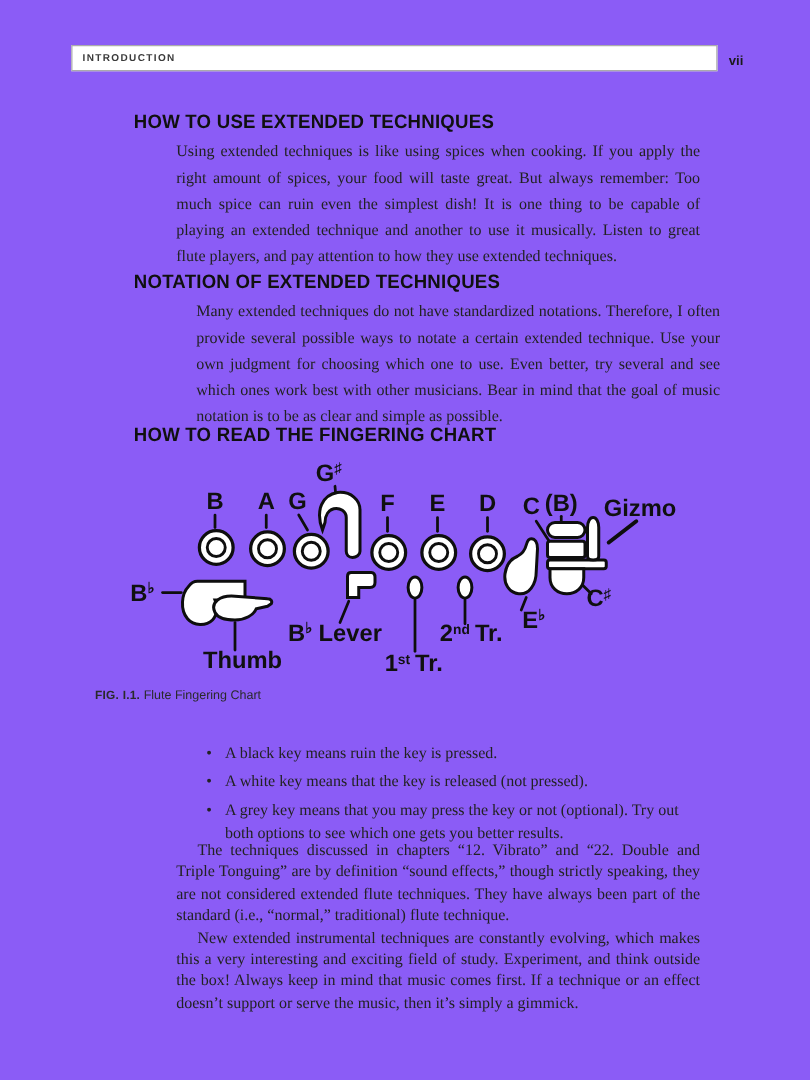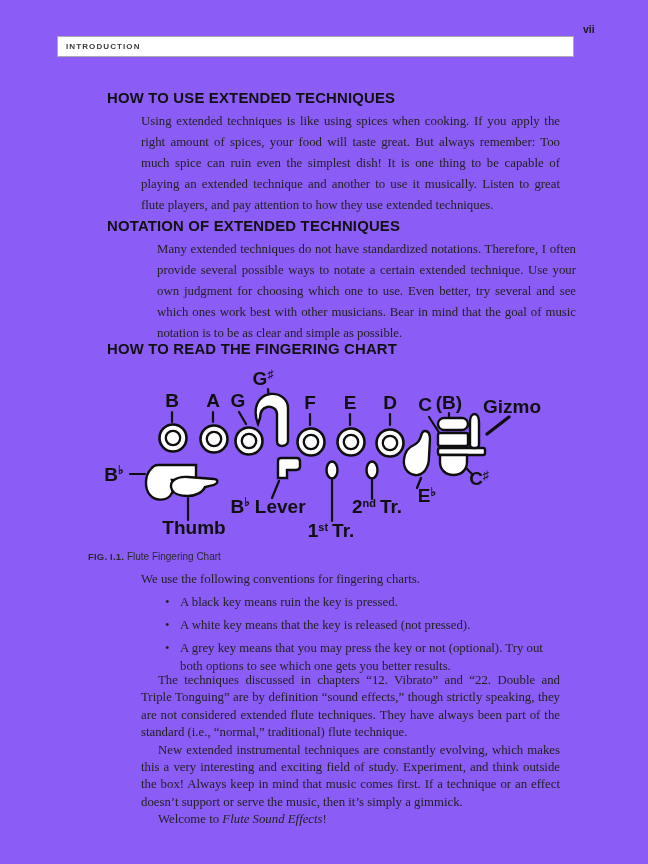--- a/index.html
+++ b/index.html
@@ -3,31 +3,31 @@
 <meta charset="utf-8">
 <style>
   html,body{margin:0;padding:0;background:#e8e8e8;}
   .page{position:relative;width:648px;height:864px;background:#8b5cf6;overflow:hidden;
         font-family:"Liberation Serif",serif;color:#1e1e1e;margin:0 auto;text-decoration:underline;}
   .runhead-box{position:absolute;left:57px;top:36px;width:517px;height:21px;
         border:1px solid #ababab;box-sizing:border-box;display:flex;align-items:center;
         padding-left:8px;background:#fff;}
   .runhead-text{font-family:"Liberation Sans",sans-serif;font-size:8px;font-weight:700;
         letter-spacing:1.1px;color:#3a3a3a;}
-  .pagenum{position:absolute;left:583px;top:23px;font-family:"Liberation Sans",sans-serif;
+  .pagenum{position:absolute;left:583px;top:43px;font-family:"Liberation Sans",sans-serif;
         font-size:10.5px;font-weight:700;color:#1a1a1a;}
   .heading{position:absolute;left:107px;font-family:"Liberation Sans",sans-serif;
         font-weight:700;font-size:15.5px;letter-spacing:0.2px;color:#101010;
         transform:scaleX(0.96);transform-origin:left top;white-space:nowrap;}
   .h1{top:89px;} .h2{top:217px;} .h3{top:340px;}
   .bodypara{position:absolute;left:141px;width:419px;font-size:12.8px;line-height:20.9px;
         text-align:justify;color:#222;}
   .p1{top:111px;} .p2{top:239px;margin-left:16px;}
   .figwrap{position:absolute;left:88px;top:360px;width:460px;height:192px;}
-  .caption{position:absolute;left:88px;top:551px;font-family:"Liberation Sans",sans-serif;
+  .caption{position:absolute;left:76px;top:551px;font-family:"Liberation Sans",sans-serif;
         font-size:10px;color:#2a2a2a;}
   .caption .cap-label{font-weight:700;font-size:9.5px;letter-spacing:0.2px;}
   .conv-intro{position:absolute;left:141px;top:572px;width:419px;font-size:12.8px;color:#222;}
   .bullets{position:absolute;left:141px;top:594px;width:419px;font-size:12.8px;
         line-height:17.6px;color:#222;}
   .bullet{display:flex;margin-bottom:5.6px;}
   .bullet .dot{width:15px;padding-left:24px;flex:none;}
   .bullet .btext{flex:1;text-align:left;}
   .closing{position:absolute;left:141px;top:672px;width:419px;font-size:12.8px;
         line-height:17.4px;text-align:justify;color:#222;}
@@ -136,36 +136,34 @@
       <text class="klabel" x="243" y="177" text-anchor="middle"><tspan>1</tspan><tspan class="sup" dy="-6">st</tspan><tspan dy="6" dx="4">Tr.</tspan></text>
       <text class="klabel" x="289" y="153" text-anchor="middle"><tspan>2</tspan><tspan class="sup" dy="-6">nd</tspan><tspan dy="6" dx="4">Tr.</tspan></text>
     </svg>
   </div>
 
   <div class="caption">
     <span class="cap-label">FIG. I.1.</span>
     <span>Flute Fingering Chart</span>
   </div>
 
-  <div class="conv-intro">We use the following conventions for fingering charts.</div>
 
   <div class="bullets">
     <div class="bullet">
       <span class="dot">•</span>
       <span class="btext">A black key means ruin the key is pressed.</span>
     </div>
     <div class="bullet">
       <span class="dot">•</span>
       <span class="btext">A white key means that the key is released (not pressed).</span>
     </div>
     <div class="bullet">
       <span class="dot">•</span>
       <span class="btext">A grey key means that you may press the key or not (optional). Try out both options to see which one gets you better results.</span>
     </div>
   </div>
 
   <div class="closing">
     <p>The techniques discussed in chapters “12. Vibrato” and “22. Double and Triple Tonguing” are by definition “sound effects,” though strictly speaking, they are not considered extended flute techniques. They have always been part of the standard (i.e., “normal,” traditional) flute technique.</p>
     <p>New extended instrumental techniques are constantly evolving, which makes this a very interesting and exciting field of study. Experiment, and think outside the box! Always keep in mind that music comes first. If a technique or an effect doesn’t support or serve the music, then it’s simply a gimmick.</p>
-    <p><span>Welcome to </span><span class="booktitle">Flute Sound Effects</span><span>!</span></p>
   </div>
 
 </div>
 
 </body></html>

